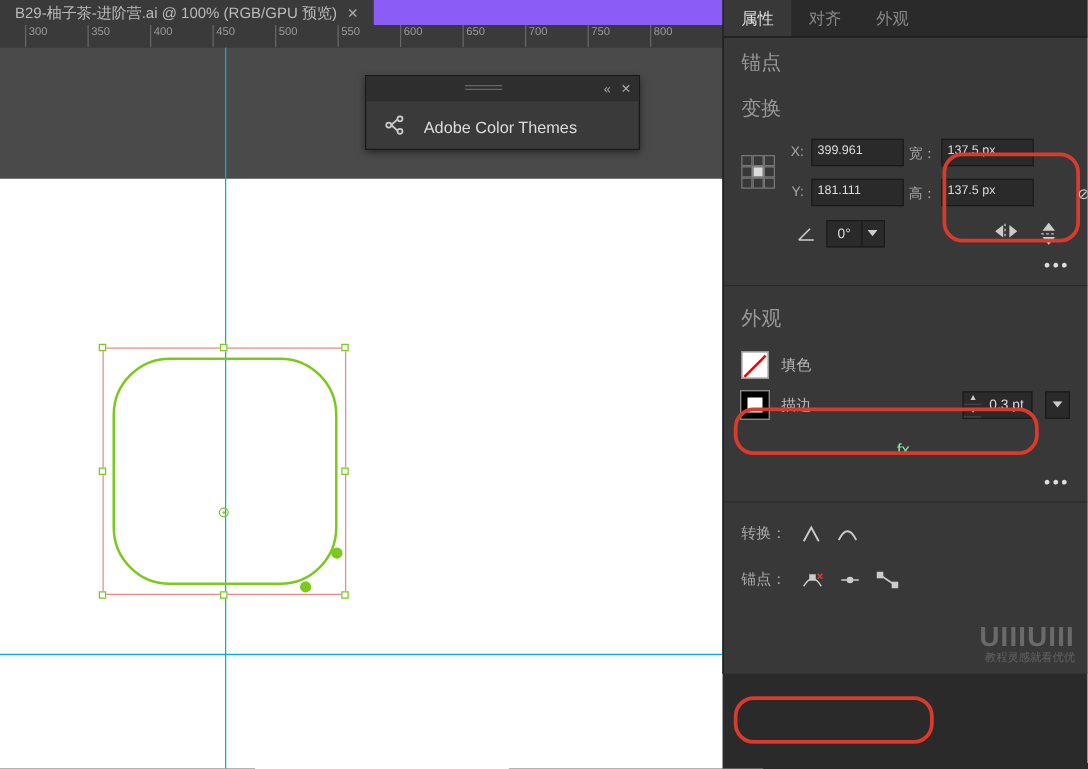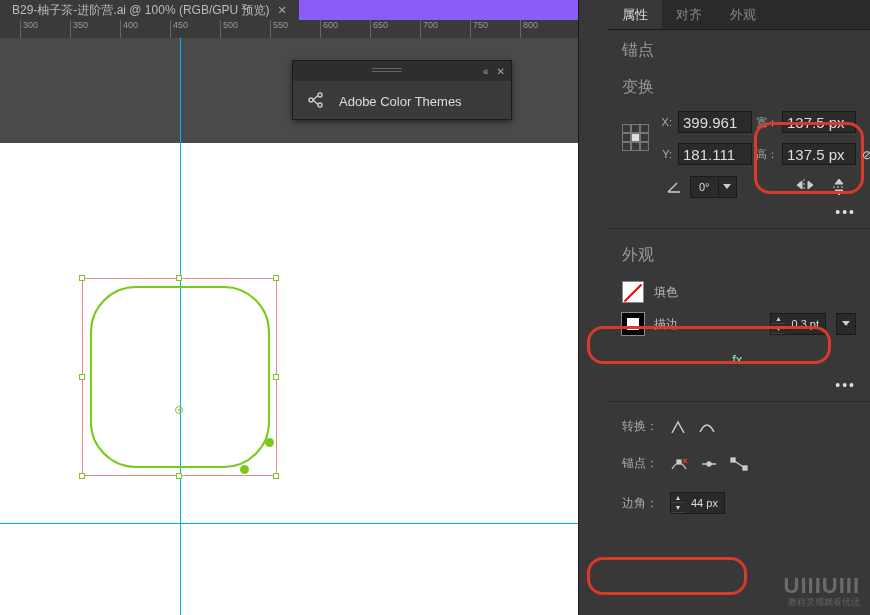--- a/index.html
+++ b/index.html
@@ -27,34 +27,34 @@
 .sel-center::after { content: ""; position: absolute; width: 2px; height: 2px; background: #7cc91e; border-radius: 50%; top: 2px; left: 2px; }
 .corner-dot { position: absolute; width: 9px; height: 9px; background: #7cc91e; border-radius: 50%; }
 
 
 .float-panel { position: absolute; top: 60px; left: 292px; width: 220px; background: #3a3a3a; border: 1px solid #1a1a1a; box-shadow: 0 2px 6px rgba(0,0,0,.5); }
 .float-head { height: 20px; background: #2e2e2e; display: flex; justify-content: flex-end; align-items: center; padding: 0 6px; gap: 8px; font-size: 10px; color: #aaa; }
 .float-grip { flex: 1; display: flex; justify-content: center; }
 .float-body { padding: 10px 14px; display: flex; align-items: flex-end; gap: 14px; color: #ddd; font-size: 13px; }
 
 
-.right-panel { position: absolute; top: 0; right: 0; width: 292px; height: 615px; background: #383838; border-left: 1px solid #1a1a1a; padding-left: 29px; }
+.right-panel { position: absolute; top: 0; right: 0; width: 292px; height: 539px; background: #383838; border-left: 1px solid #1a1a1a; }
 .panel-tabs { display: flex; background: #2a2a2a; height: 30px; border-bottom: 1px solid #1a1a1a; }
 .panel-tab { padding: 6px 14px; color: #888; font-size: 13px; cursor: pointer; }
 .panel-tab.active { background: #383838; color: #ddd; }
 
 .section-label { color: #999; font-size: 16px; padding: 10px 14px 6px; }
 .sep { border-top: 1px solid #2a2a2a; margin: 6px 0; }
 
 .transform-grid { padding: 4px 14px; display: grid; grid-template-columns: 34px 18px 76px 24px 76px; grid-auto-rows: 28px; align-items: center; gap: 4px 2px; }
 .ref-point { width: 28px; height: 28px; display: grid; grid-template-columns: repeat(3, 9px); grid-template-rows: repeat(3, 9px); gap: 0; }
 .ref-point div { border: 1px solid #777; width: 9px; height: 9px; }
 .ref-point div.sel { background: #ddd; }
 .field-lbl { color: #aaa; font-size: 11px; text-align: right; padding-right: 4px; }
-.num-input { background: #2a2a2a; border: 1px solid #1a1a1a; color: #ddd; font-size: 15px; padding: 3px 4px; width: 74px; height: 22px; display: flex; align-items: center; }
+.num-input { background: #2a2a2a; border: 1px solid #1a1a1a; color: #ddd; font-size: 10px; padding: 3px 4px; width: 74px; height: 22px; display: flex; align-items: flex-start; }
 
 .callout { border: 3px solid #d93a2b; border-radius: 16px; position: absolute; pointer-events: none; }
 
 .angle-row { padding: 4px 14px; display: flex; align-items: center; gap: 8px; justify-content: flex-start; }
 .angle-row .spacer { width: 36px; }
 .dd { background: #2a2a2a; border: 1px solid #1a1a1a; height: 22px; display: flex; align-items: center; }
 .dd-val { padding: 0 8px; font-size: 11px; color: #ddd; }
 .dd-btn { width: 18px; display: flex; align-items: center; justify-content: center; border-left: 1px solid #1a1a1a; height: 100%; }
 .flip-icons { margin-left: auto; display: flex; gap: 18px; padding-right: 10px; }
 .more-dots { text-align: right; color: #ddd; padding: 2px 14px 2px; font-size: 14px; letter-spacing: 2px; }
@@ -295,27 +295,17 @@
     </span>
     <span class="icon-btn">
       <svg width="18" height="14" stroke="#ccc" fill="none" stroke-width="1.3">
           <path d="M3 3 L15 11"></path>
           <rect x="1" y="1" width="4" height="4" fill="#ccc"></rect>
           <rect x="13" y="9" width="4" height="4" fill="#ccc"></rect>
         </svg>
     </span>
   </div>
 
-  <div class="corner-row">
-    <span>边角：</span>
-    <div class="step-input">
-      <div class="step-btns">
-          <span>▲</span>
-          <span>▼</span>
-        </div>
-      <span class="step-val">44 px</span>
-    </div>
-  </div>
   <div class="callout" style="top:557px; left:8px; width:160px; height:38px;"></div>
 
   <div class="watermark">UIIIUIII</div>
   <div class="watermark-sub">教程灵感就看优优</div>
 </div>
 
 </body></html>

